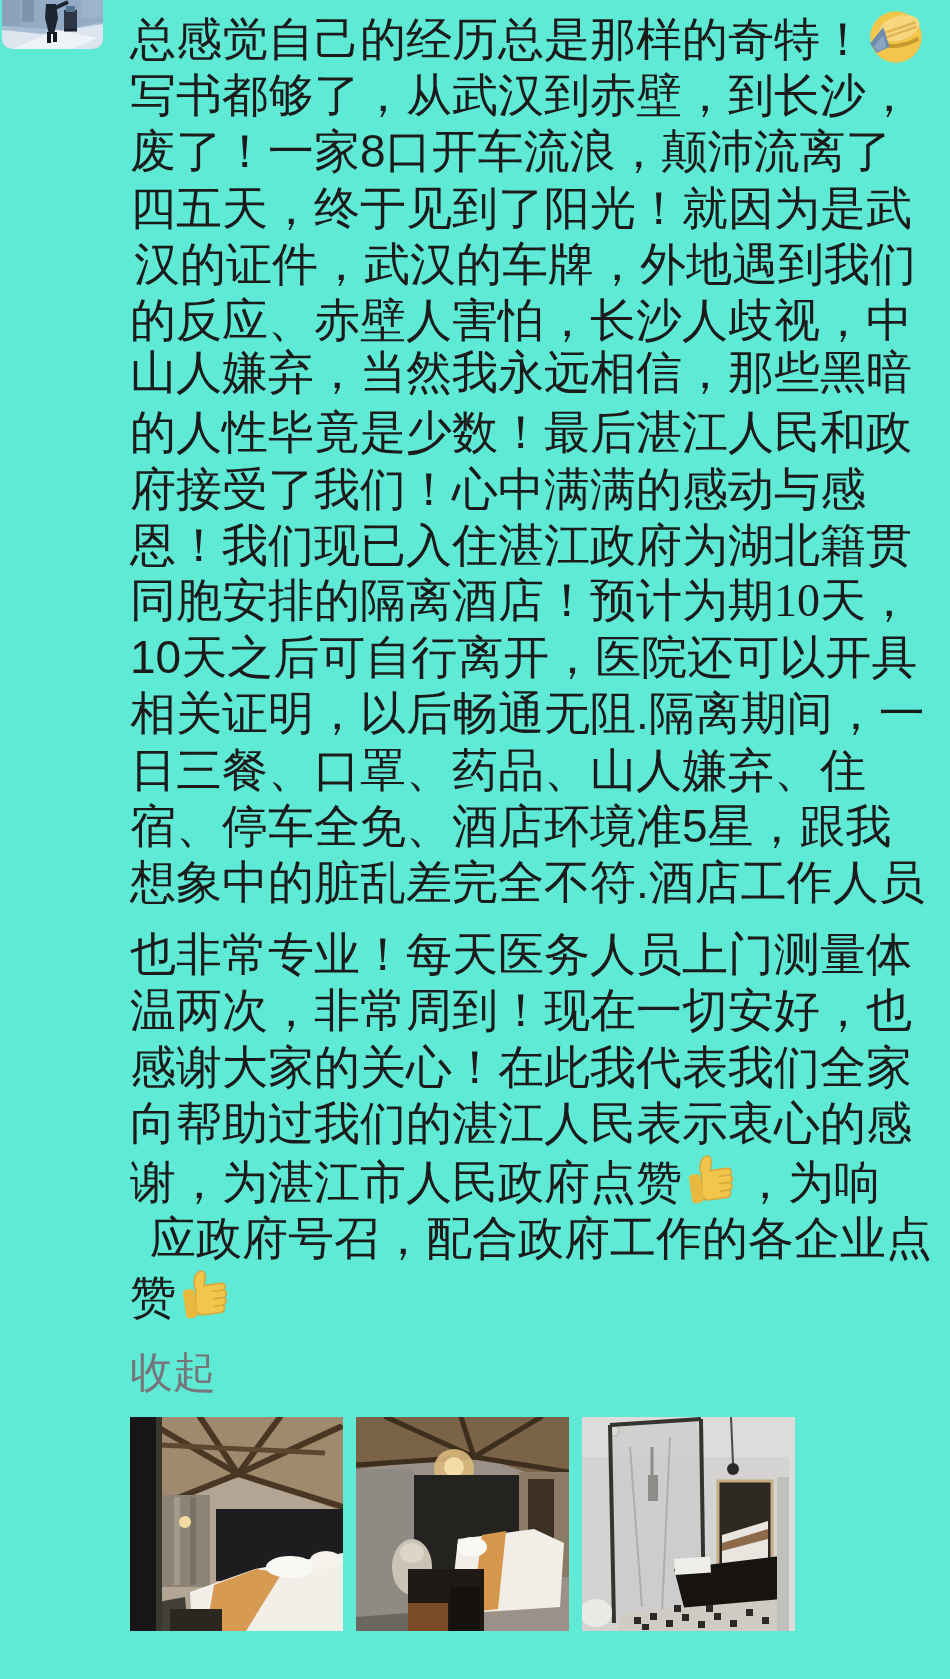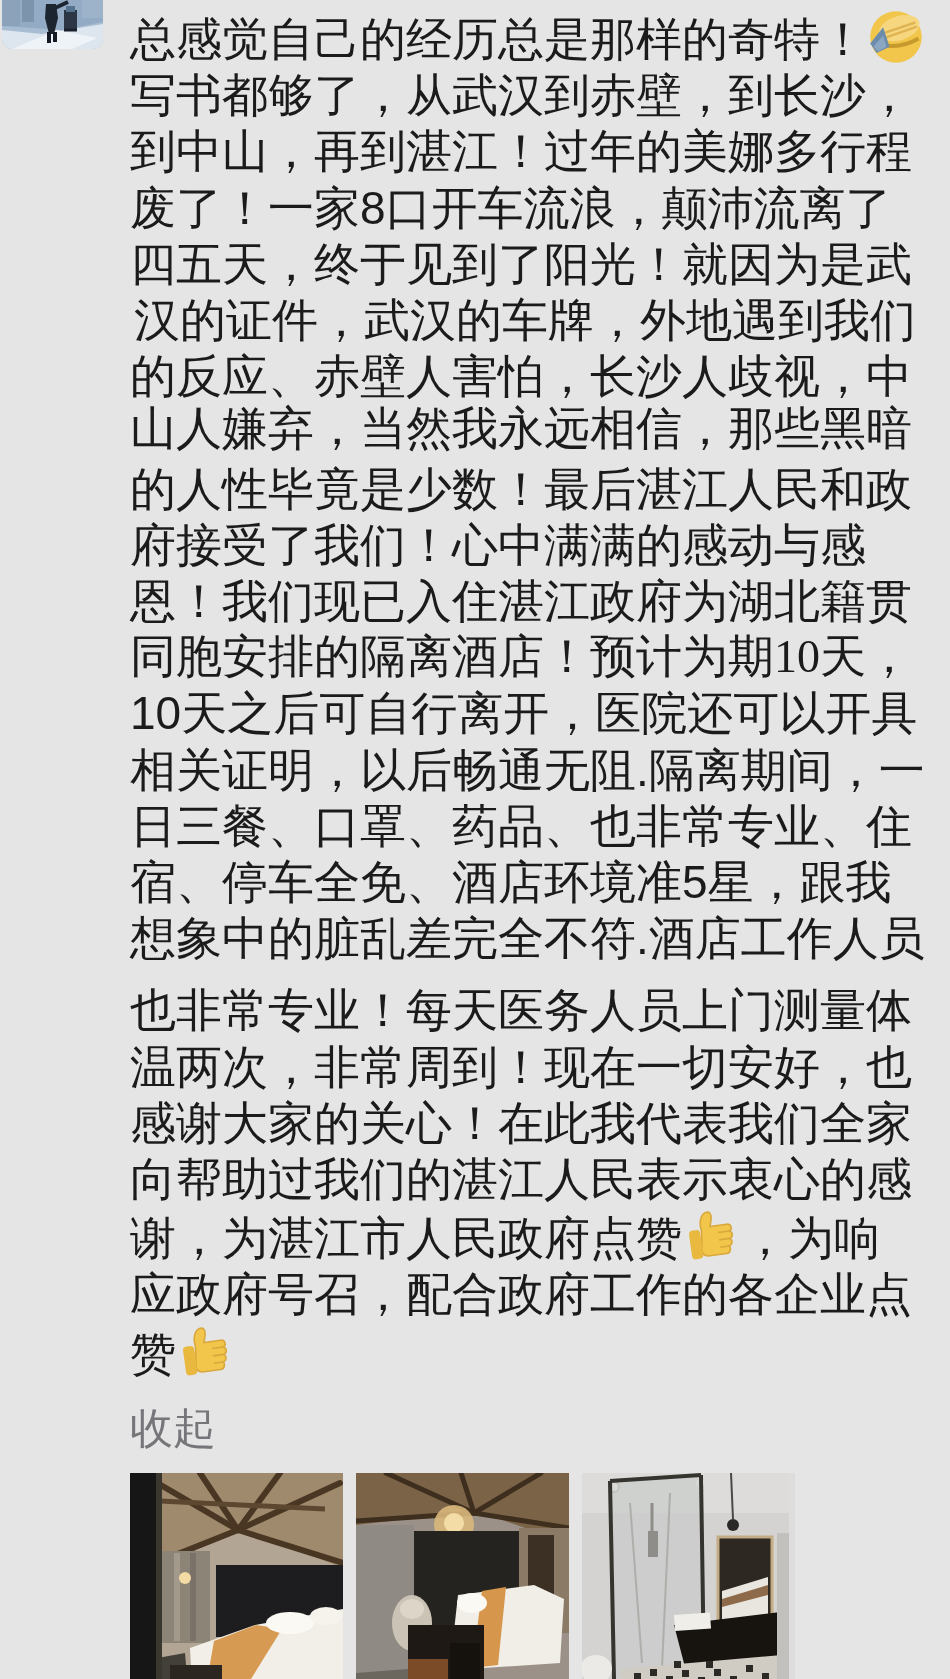--- a/index.html
+++ b/index.html
@@ -1,19 +1,19 @@
 <!DOCTYPE html>
 <html><head>
 <meta charset="utf-8">
 <style>
   html,body{margin:0;padding:0;background:#ffffff;}
   #screen{
     position:relative;
     width:950px;height:1679px;
-    background:#e5e5e5;
+    background:#5eead4;
     overflow:hidden;
     font-family:"Liberation Sans","DejaVu Sans",sans-serif;
   }
   .avatar{
     position:absolute;left:2px;top:0;
     width:101px;height:49px;
     border-radius:0 0 10px 10px;
     overflow:hidden;
     cursor:pointer;
   }
@@ -88,47 +88,46 @@
         <div class="text-line" style="color: rgb(27, 27, 27);">总感觉自己的经历总是那样的奇特！<span class="emoji"><svg viewBox="0 0 36 36">
               <circle cx="18" cy="18" r="16" fill="#f2c64b"></circle>
               <path d="M4 21 Q18 27 32 19" stroke="#c79a2e" stroke-width="2.5" fill="none"></path>
               <ellipse cx="20" cy="12.5" rx="13" ry="7.5" fill="#f6d77f" transform="rotate(-18 20 12.5)"></ellipse>
               <path d="M9 16 L30 9" stroke="#e0b452" stroke-width="1.5"></path>
               <path d="M11 18.5 L31 11.5" stroke="#e0b452" stroke-width="1.5"></path>
               <polygon points="2,22 10,12 14,24 6,28" fill="#6d8cab"></polygon>
               <polygon points="4,24 10,17 12,24 7,27" fill="#8aa6c2"></polygon>
             </svg></span></div>
         <div class="text-line" style="color: rgb(27, 27, 27);">写书都够了，从武汉到赤壁，到长沙，</div>
-        <div class="text-line" style="color: rgb(27, 27, 27);">到中山，再到湛江！过年的美娜多行程</div>
         <div class="text-line" style="color: rgb(27, 27, 27);">废了！一家8口开车流浪，颠沛流离了</div>
         <div class="text-line" style="color: rgb(27, 27, 27);">四五天，终于见到了阳光！就因为是武</div>
         <div class="text-line" style="color: rgb(27, 27, 27); text-align: center;">汉的证件，武汉的车牌，外地遇到我们</div>
         <div class="text-line" style="color: rgb(27, 27, 27);">的反应、赤壁人害怕，长沙人歧视，中</div>
         <div class="text-line" style="color: rgb(27, 27, 27); font-family: Liberation Mono, monospace;">山人嫌弃，当然我永远相信，那些黑暗</div>
         <div class="text-line" style="color: rgb(27, 27, 27);">的人性毕竟是少数！最后湛江人民和政</div>
         <div class="text-line" style="color: rgb(27, 27, 27);">府接受了我们！心中满满的感动与感</div>
         <div class="text-line" style="color: rgb(27, 27, 27);">恩！我们现已入住湛江政府为湖北籍贯</div>
         <div class="text-line" style="color: rgb(27, 27, 27); font-family: Liberation Serif, serif;">同胞安排的隔离酒店！预计为期10天，</div>
         <div class="text-line" style="color: rgb(27, 27, 27);">10天之后可自行离开，医院还可以开具</div>
         <div class="text-line" style="color: rgb(27, 27, 27);">相关证明，以后畅通无阻.隔离期间，一</div>
-        <div class="text-line" style="color: rgb(27, 27, 27);">日三餐、口罩、药品、也非常专业、住</div>
+        <div class="text-line" style="color: rgb(27, 27, 27);">日三餐、口罩、药品、山人嫌弃、住</div>
         <div class="text-line" style="color: rgb(27, 27, 27);">宿、停车全免、酒店环境准5星，跟我</div>
         <div class="text-line" style="color: rgb(27, 27, 27);">想象中的脏乱差完全不符.酒店工作人员</div>
         <div class="text-line" style="color: rgb(27, 27, 27); margin-top: 16px;">也非常专业！每天医务人员上门测量体</div>
         <div class="text-line" style="color: rgb(27, 27, 27);">温两次，非常周到！现在一切安好，也</div>
         <div class="text-line" style="color: rgb(27, 27, 27);">感谢大家的关心！在此我代表我们全家</div>
         <div class="text-line" style="color: rgb(27, 27, 27);">向帮助过我们的湛江人民表示衷心的感</div>
         <div class="text-line" style="color: rgb(27, 27, 27);">谢，为湛江市人民政府点赞<span class="emoji"><svg viewBox="0 0 36 36">
               <g transform="rotate(-8 18 18)">
                 <path d="M12 14 C11 8 13 4 16 3 C18.5 2.4 19.6 4.4 19 7 C18.4 9.6 17.6 12 17.6 12 L28 12 C30.8 12 31.4 15.6 29 16.4 C31.4 17.2 31 20.6 28.6 21 C30.6 22 30 25.2 27.6 25.6 C29 27 28 30 25.6 30 L15 30 C12 30 10.6 28.6 10.6 26 Z" fill="#f2c64b" stroke="#d9a83c" stroke-width="1"></path>
                 <rect x="4" y="13" width="7" height="18" rx="2.5" fill="#e9b83f"></rect>
                 <path d="M29 16.4 L22 16.4 M28.6 21 L22 21 M27.6 25.6 L22 25.6" stroke="#d9a83c" stroke-width="1"></path>
               </g>
             </svg></span>，为响</div>
-        <div class="text-line" style="color: rgb(27, 27, 27);">应政府号召，配合政府工作的各企业点</div>
+        <div class="text-line" style="color: rgb(27, 27, 27); margin-left: 20px;">应政府号召，配合政府工作的各企业点</div>
         <div class="text-line" style="color: rgb(27, 27, 27);">赞<span class="emoji"><svg viewBox="0 0 36 36">
               <g transform="rotate(-8 18 18)">
                 <path d="M12 14 C11 8 13 4 16 3 C18.5 2.4 19.6 4.4 19 7 C18.4 9.6 17.6 12 17.6 12 L28 12 C30.8 12 31.4 15.6 29 16.4 C31.4 17.2 31 20.6 28.6 21 C30.6 22 30 25.2 27.6 25.6 C29 27 28 30 25.6 30 L15 30 C12 30 10.6 28.6 10.6 26 Z" fill="#f2c64b" stroke="#d9a83c" stroke-width="1"></path>
                 <rect x="4" y="13" width="7" height="18" rx="2.5" fill="#e9b83f"></rect>
                 <path d="M29 16.4 L22 16.4 M28.6 21 L22 21 M27.6 25.6 L22 25.6" stroke="#d9a83c" stroke-width="1"></path>
               </g>
             </svg></span></div>
       </div>
 
     <div class="collapse" style="color: rgb(118, 118, 122);">收起</div>

